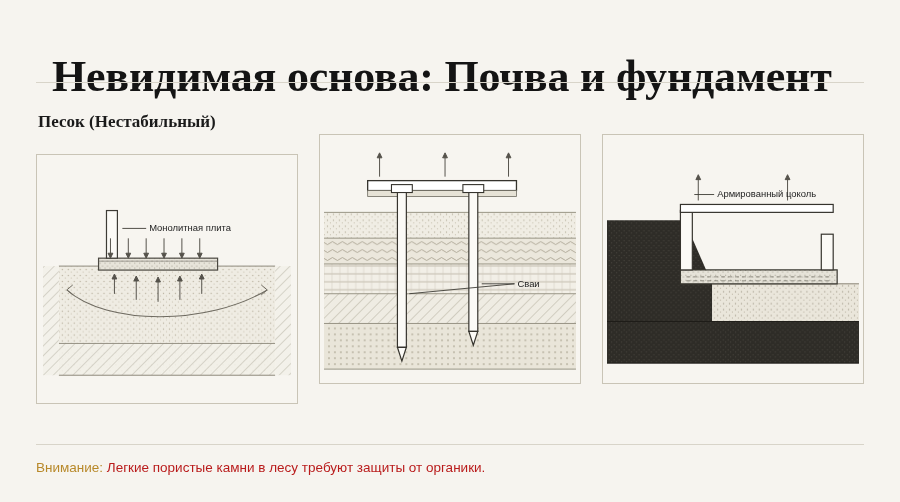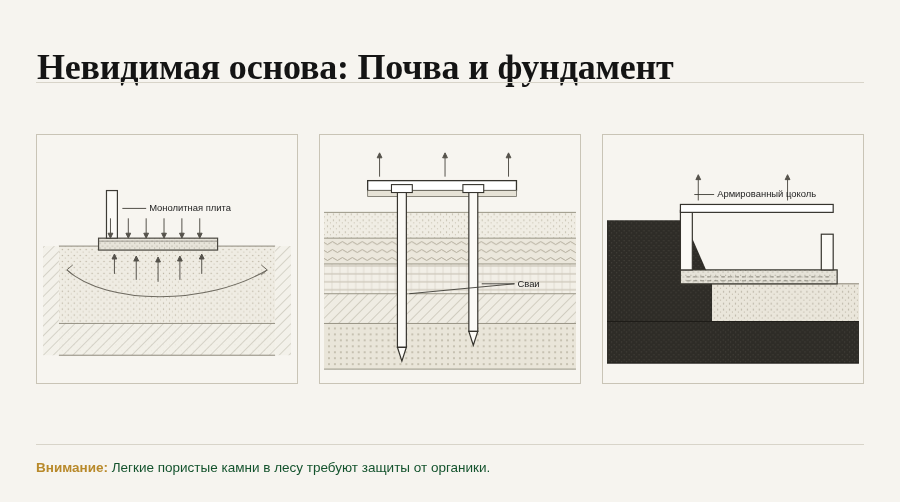--- a/index.html
+++ b/index.html
@@ -6,24 +6,24 @@
   body{
     width:900px;height:502px;
     background:#f6f4ef;
     font-family:"Liberation Sans", sans-serif;
     color:#1b1b1b;
     overflow:hidden;
   }
   .page{position:relative;width:900px;height:502px;box-sizing:border-box;}
 
   .title{
-    position:absolute;left:37px;top:22px;
+    position:absolute;left:52px;top:22px;
     font-family:"Liberation Serif", serif;
     font-weight:700;
-    font-size:36px;
+    font-size:44px;
     letter-spacing:-0.2px;
     color:#141414;
   }
   .title-rule{
     position:absolute;left:36px;top:82px;width:828px;height:1px;
     background:#d8d4c9;
   }
 
   .cards{
     position:absolute;left:36px;top:112px;width:828px;
@@ -58,37 +58,38 @@
     position:absolute;left:36px;top:444px;width:828px;height:1px;
     background:#d8d4c9;
   }
   .footer{
     position:absolute;left:36px;top:460px;width:828px;
     font-size:13.5px;
     color:#2b2b2b;
   }
   .footer .warn{
     color:#b8892a;
-    font-weight:700;
-  }
-  .footer .warn-text{color:#14532d;}
+    font-weight:400;
+  }
+  .footer .warn-text{color:#b91c1c;}
 
   .lbl{font-family:"Liberation Sans", sans-serif;font-size:9.5px;fill:#222;}
 </style>
 </head>
 <body>
 
 <div class="page">
 
   <h1 class="title">Невидимая основа: Почва и фундамент</h1>
   <div class="title-rule"></div>
 
   <div class="cards">
 
     <div class="card c0">
+      <div class="card-title">Песок (Нестабильный)</div>
       <div class="card-figure">
         <svg viewBox="0 0 262 250" xmlns="http://www.w3.org/2000/svg">
           <defs>
             <pattern id="sandDots" width="6" height="6" patternUnits="userSpaceOnUse">
               <rect width="6" height="6" fill="#efece3"></rect>
               <circle cx="1.5" cy="1.5" r="0.7" fill="#b9b2a0"></circle>
               <circle cx="4.5" cy="4" r="0.6" fill="#c4bdab"></circle>
             </pattern>
             <pattern id="hatchLeft" width="7" height="7" patternUnits="userSpaceOnUse" patternTransform="rotate(45)">
               <rect width="7" height="7" fill="#f3f1e9"></rect>

